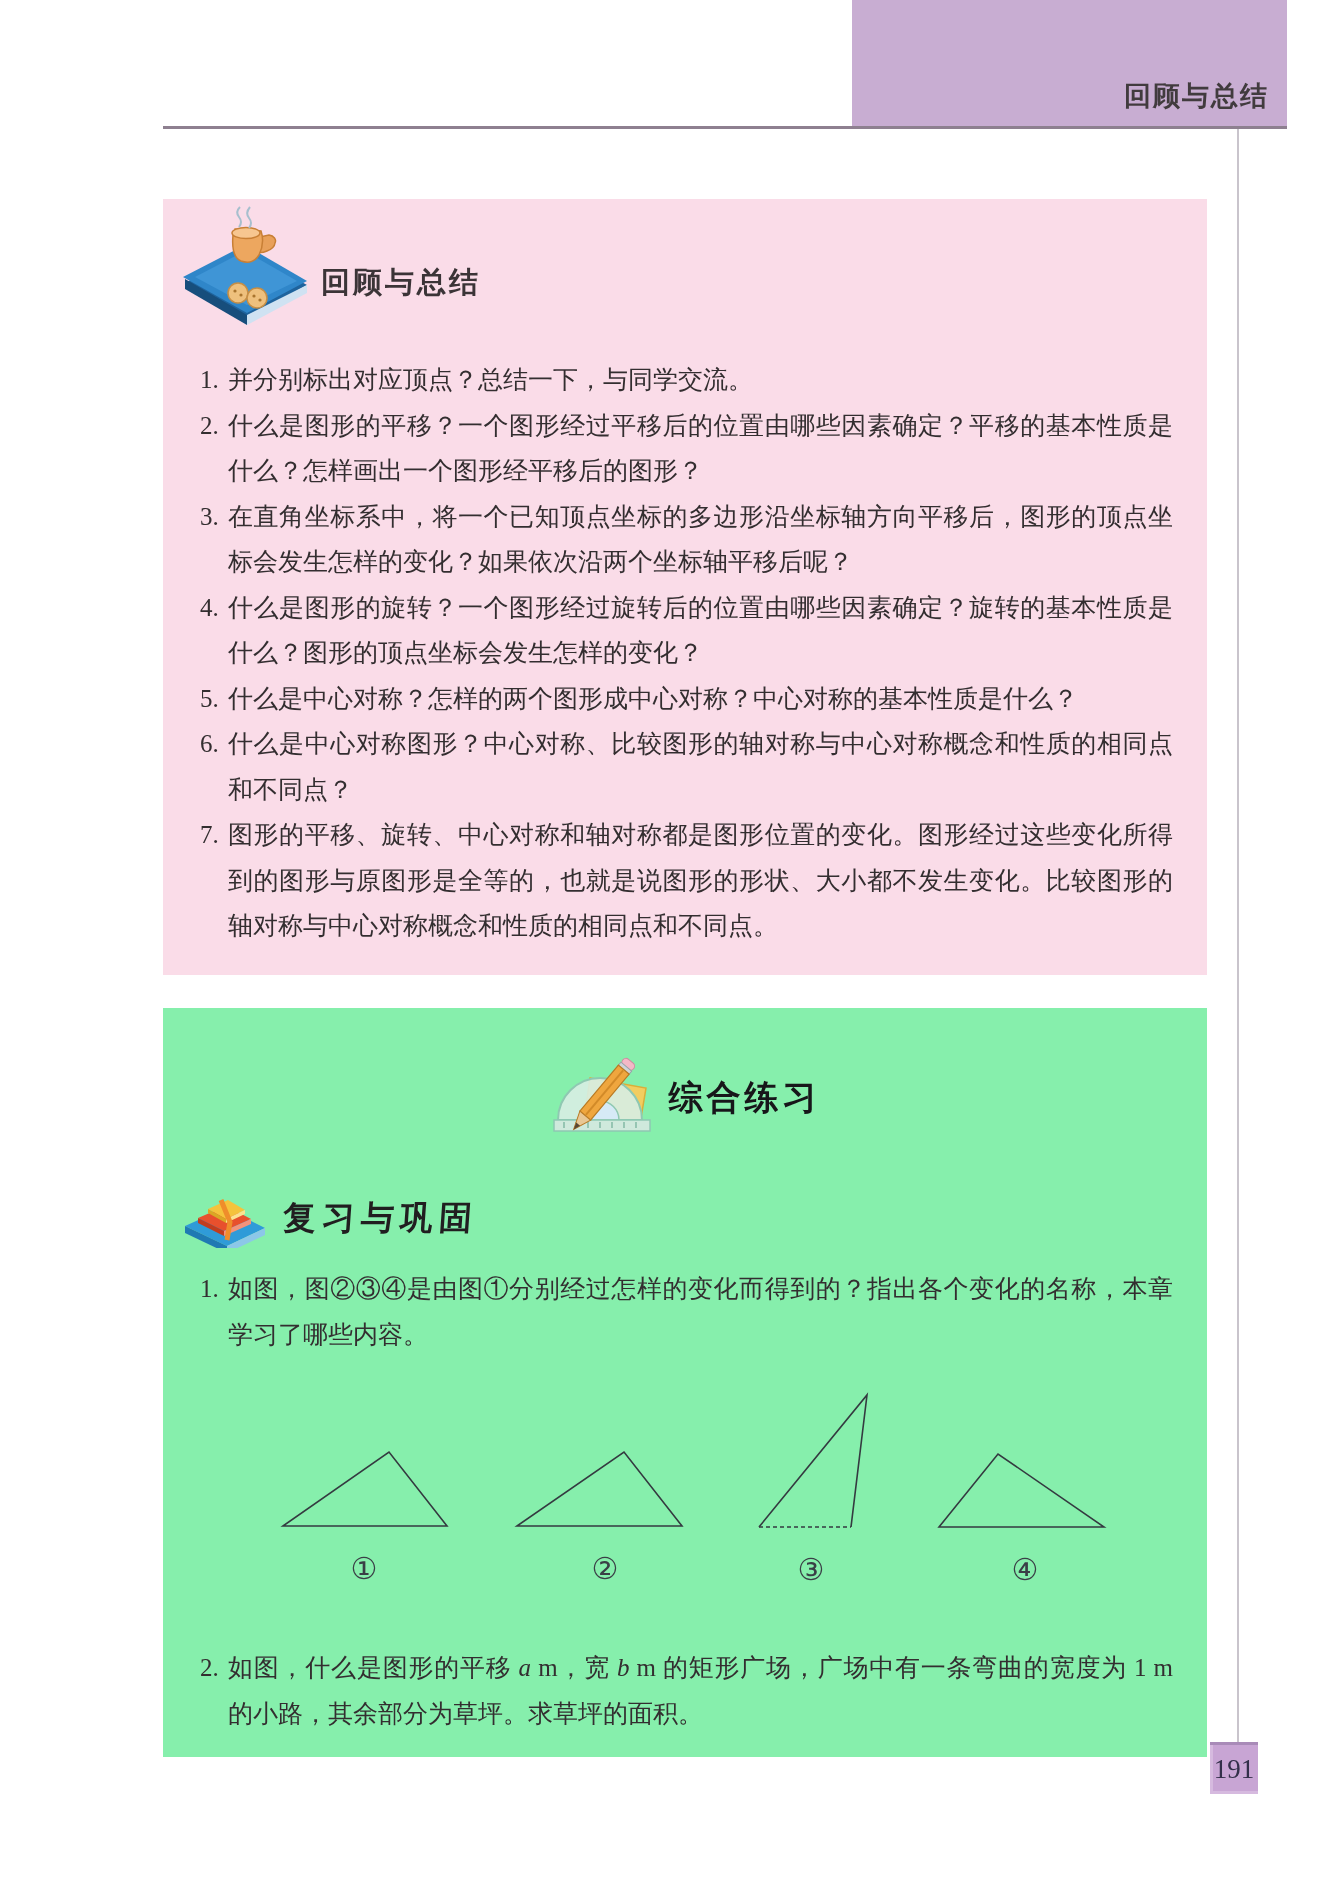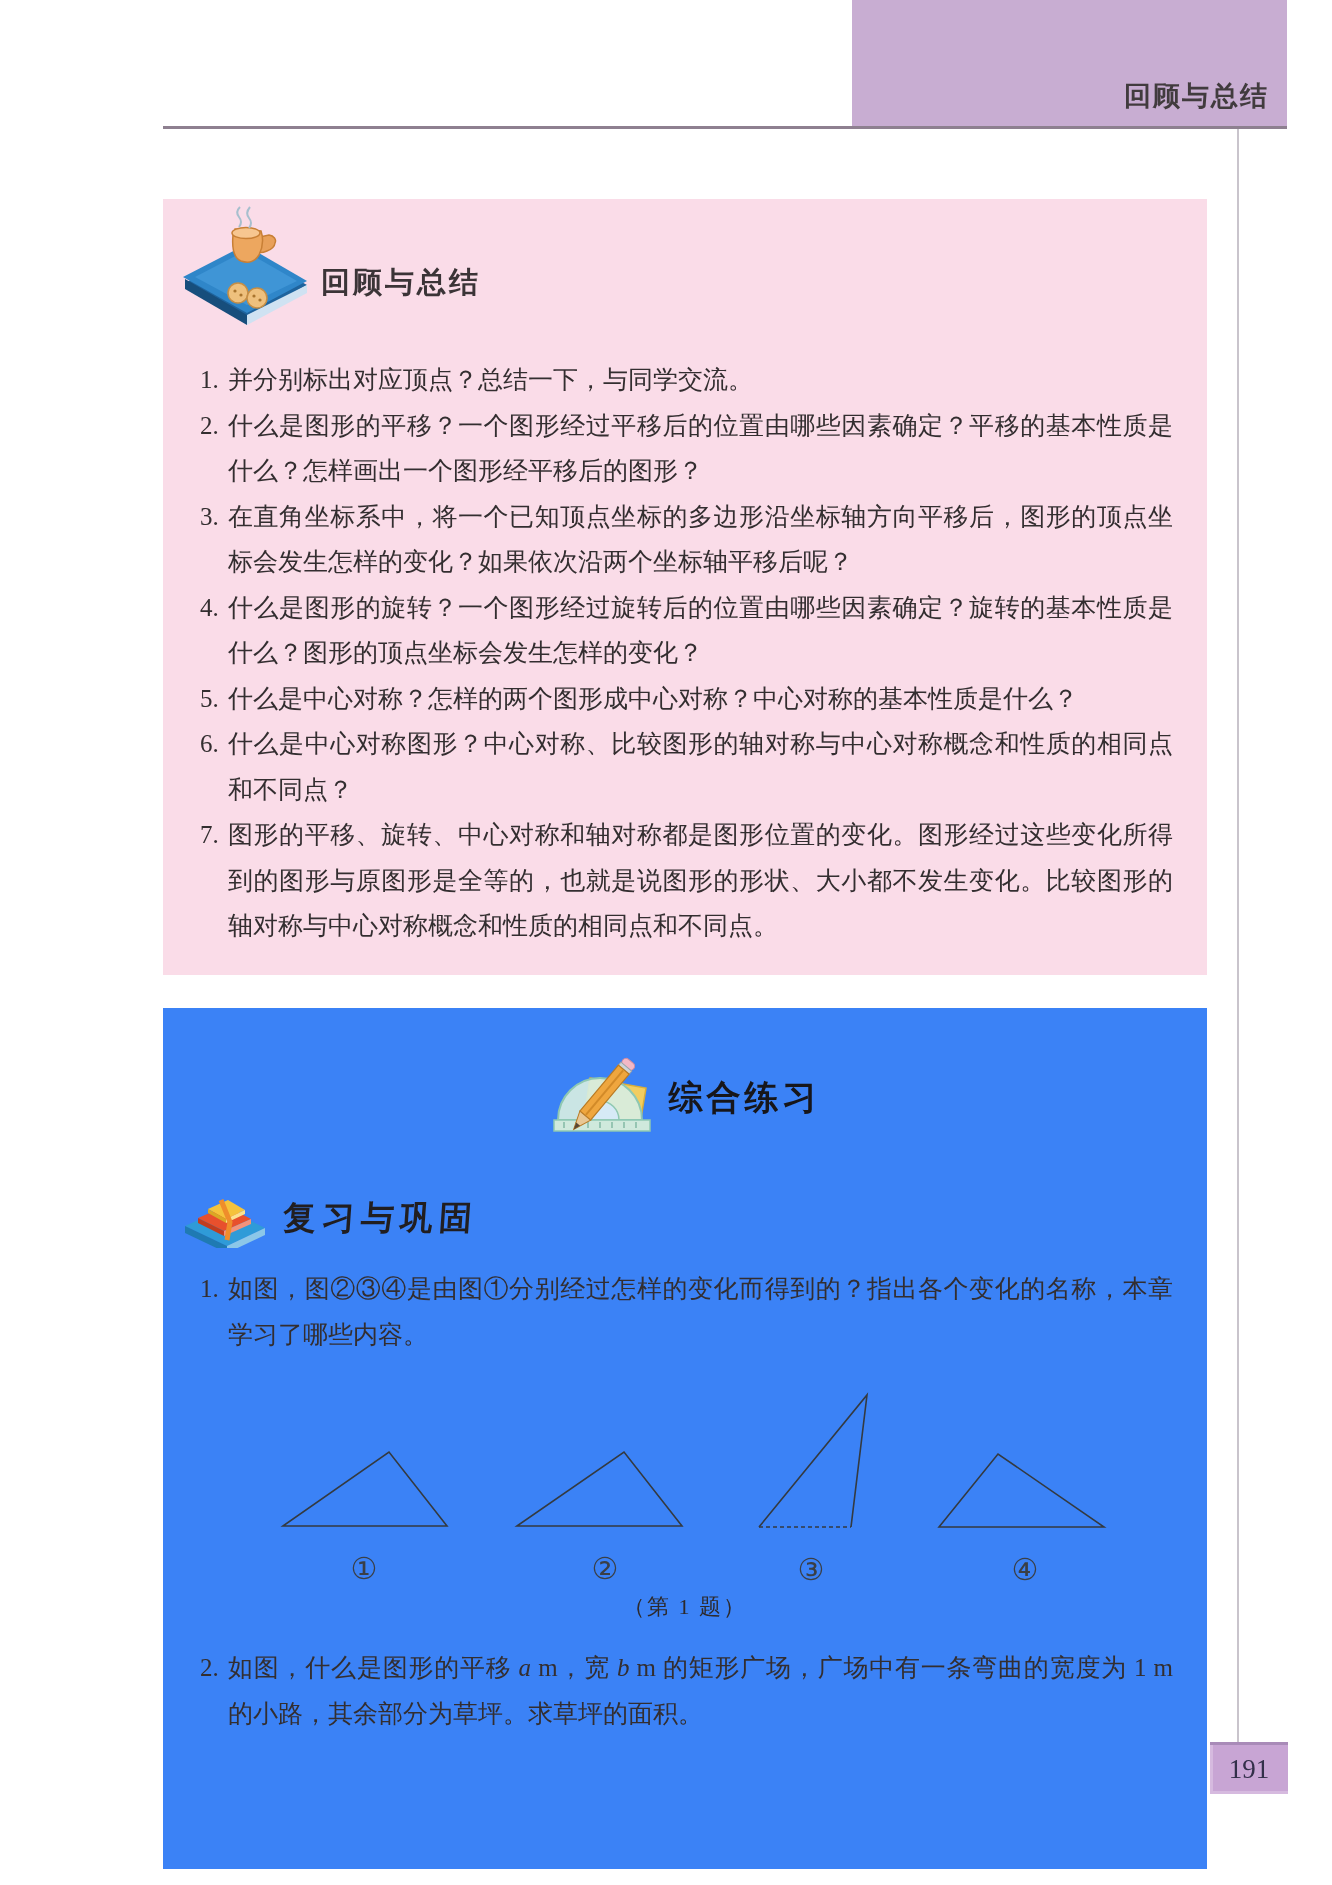--- a/index.html
+++ b/index.html
@@ -15,21 +15,21 @@
     position:absolute; right:18px; bottom:14px;
     font-family:"Liberation Sans","DejaVu Sans",sans-serif;
     font-weight:700; font-size:27px; color:#413b3e; letter-spacing:2px;
   }
   .rule-h { position:absolute; left:163px; top:126px; width:1124px; height:3px; background:#8e8090; }
   .rule-v { position:absolute; left:1237px; top:129px; width:2px; height:1613px; background:#c9c4cc; }
 
   
   .panel { position:absolute; left:163px; width:1044px; }
   .panel.pink { top:199px; height:776px; background:#fadce8; }
-  .panel.blue { top:1008px; height:861px; background:#3b82f6; }
+  .panel.blue { top:1008px; height:749px; background:#86efac; }
 
   
   .review-head-icon { position:absolute; left:12px; top:2px; }
   .review-title {
     position:absolute; left:158px; top:64px;
     font-family:"Liberation Sans","DejaVu Sans",sans-serif;
     font-weight:700; font-size:29px; color:#3b3437; letter-spacing:3px;
   }
   .qlist { position:absolute; left:37px; top:158px; width:973px; }
   .item { display:flex; font-size:25px; line-height:45.5px; }
@@ -48,21 +48,21 @@
     font-weight:700; font-size:33px; color:#211e20; letter-spacing:6px;
     transform:skewX(-4deg);
   }
   .ex1 { position:absolute; left:37px; top:258px; width:973px; }
   .ex2 { position:absolute; left:37px; top:637px; width:973px; }
   .figure-svg { position:absolute; left:60px; top:375px; }
   .fig-caption { position:absolute; left:0; top:584px; width:100%; text-align:center; font-size:22px; color:#2d2a2c; letter-spacing:2px; }
 
   
   .pagenum {
-    position:absolute; left:1210px; top:1742px; width:78px; height:49px;
+    position:absolute; left:1210px; top:1742px; width:48px; height:49px;
     background:#c8a5d4; border-top:3px solid #a98bb8;
     box-shadow:inset 3px -3px 0 #d6badf;
     display:flex; align-items:center; justify-content:center;
     font-size:27px; color:#33304a;
   }
   svg { display:block; }
 </style>
 </head>
 <body>
 
@@ -199,21 +199,20 @@
         <polygon points="716,144 775,71 881,144"></polygon>
       </g>
       <g font-size="30" fill="#3a3f46" text-anchor="middle" font-family="Liberation Serif, DejaVu Serif, serif">
         <text x="141" y="196">①</text>
         <text x="382" y="196">②</text>
         <text x="588" y="197">③</text>
         <text x="802" y="197">④</text>
       </g>
     </svg>
 
-    <div class="fig-caption">（第 1 题）</div>
 
     <div class="ex2 item">
       <span class="no">2.</span>
       <span class="txt"><span>如图，什么是图形的平移 </span><span class="var">a</span><span> m，宽 </span><span class="var">b</span><span> m 的矩形广场，广场中有一条弯曲的宽度为 1 m 的小路，其余部分为草坪。求草坪的面积。</span></span>
     </div>
   </section>
 
   <div class="pagenum">191</div>
 
 </div>

